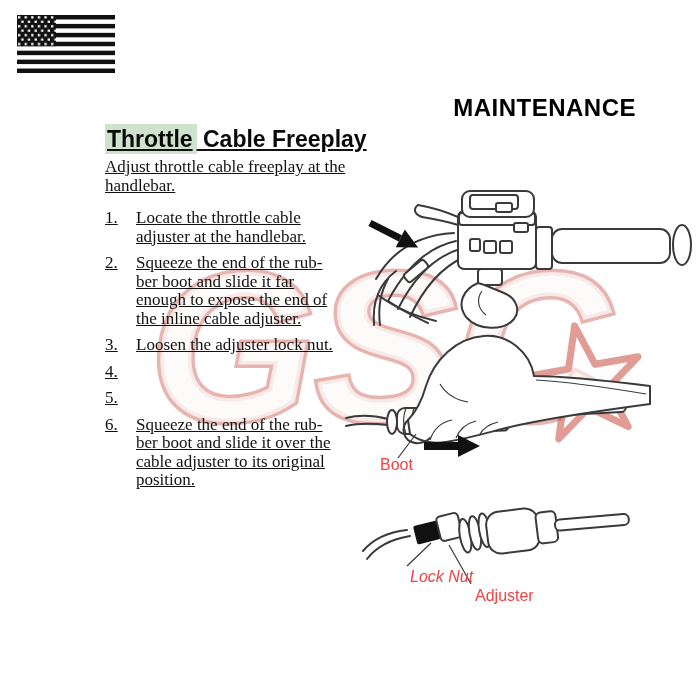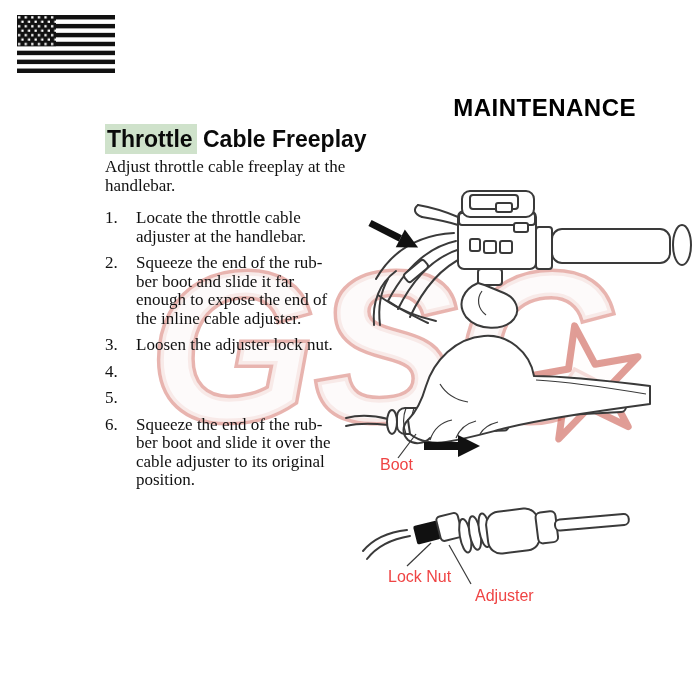--- a/index.html
+++ b/index.html
@@ -7,38 +7,38 @@
         font-family:"Liberation Serif",serif;color:#111;}
   .layer{position:absolute;inset:0;}
   .wm{z-index:0;}
 
   .flag{position:absolute;left:17px;top:15px;z-index:1;}
 
   .section-header{position:absolute;top:94px;right:64px;z-index:1;
     font-family:"Liberation Sans",sans-serif;font-weight:bold;font-size:24px;
     letter-spacing:.5px;color:#000;white-space:nowrap;}
 
-  .content{position:absolute;left:105px;top:124px;width:278px;z-index:1;}
+  .content{position:absolute;left:105px;top:124px;width:278px;z-index:1;text-decoration:underline;}
   .title{font-family:"Liberation Sans",sans-serif;font-weight:bold;font-size:23px;
     line-height:30px;margin:0 0 3px 0;white-space:nowrap;color:#0a0a0a;}
   .title .hl{background:#cfe2cb;padding:2px 4px 2px 2px;}
   .intro{font-size:17px;line-height:19px;margin:0 0 14px 0;}
   .step{display:flex;margin-bottom:8px;font-size:17px;line-height:18.5px;}
   .step .num{flex:0 0 31px;}
   .step .txt{white-space:pre-line;}
 
   .fig{position:absolute;z-index:1;}
   .fig1{left:358px;top:183px;}
   .fig2{left:340px;top:324px;}
   .fig3{left:345px;top:493px;}
 
   .fig-label{position:absolute;z-index:2;font-family:"Liberation Sans",sans-serif;
     font-size:16px;color:#ef4444;white-space:nowrap;}
   .lbl-boot{left:380px;top:456px;}
-  .lbl-locknut{left:388px;top:568px;}
+  .lbl-locknut{left:410px;top:568px;font-style:italic;}
   .lbl-adjuster{left:454px;top:587px;margin-left:21px;}
 
   .ln{stroke:#3a3a3a;stroke-width:2;fill:none;stroke-linecap:round;stroke-linejoin:round;}
   .wh{fill:#ffffff;}
   .blk{fill:#111111;stroke:none;}
   .thin{stroke:#3a3a3a;stroke-width:1.2;fill:none;}
 </style>
 </head>
 <body>
 

